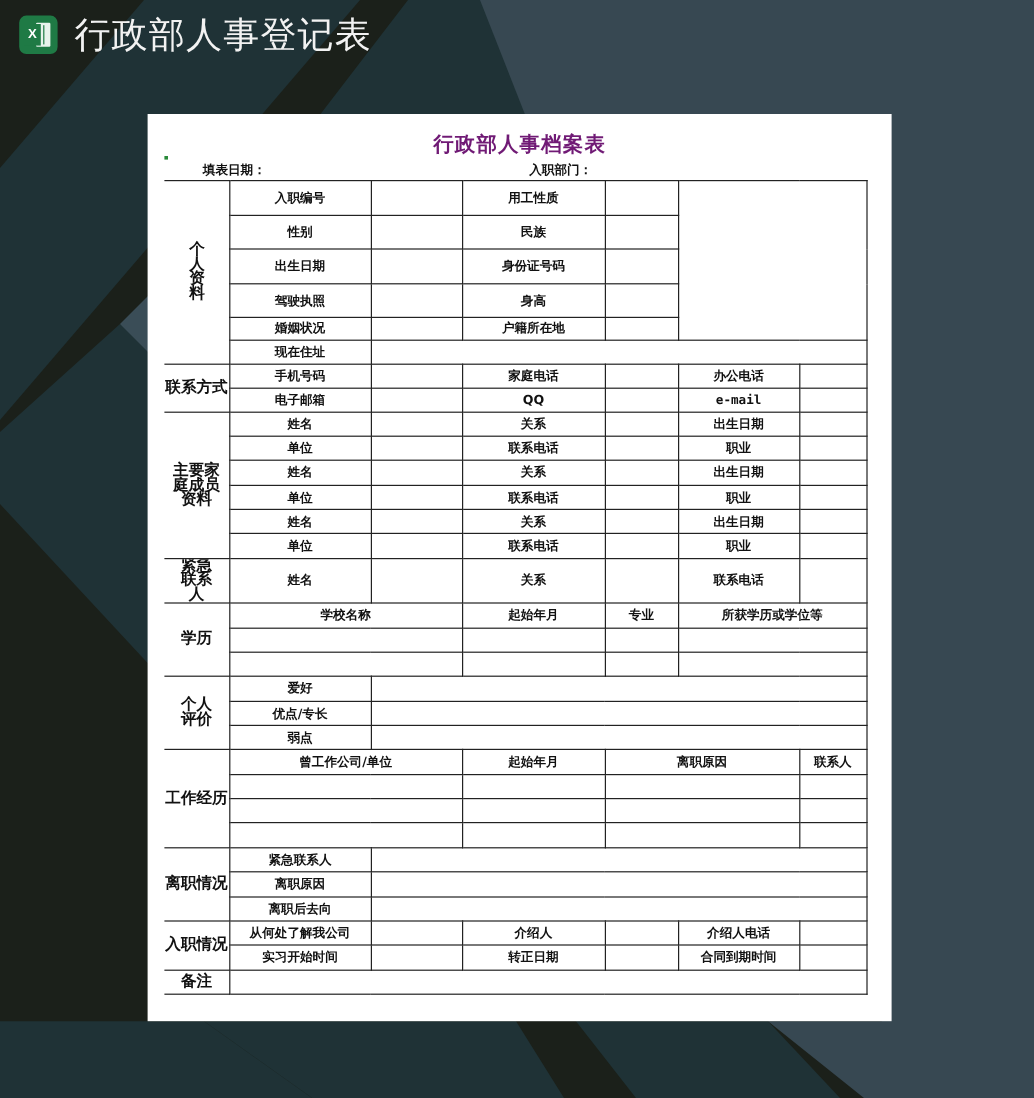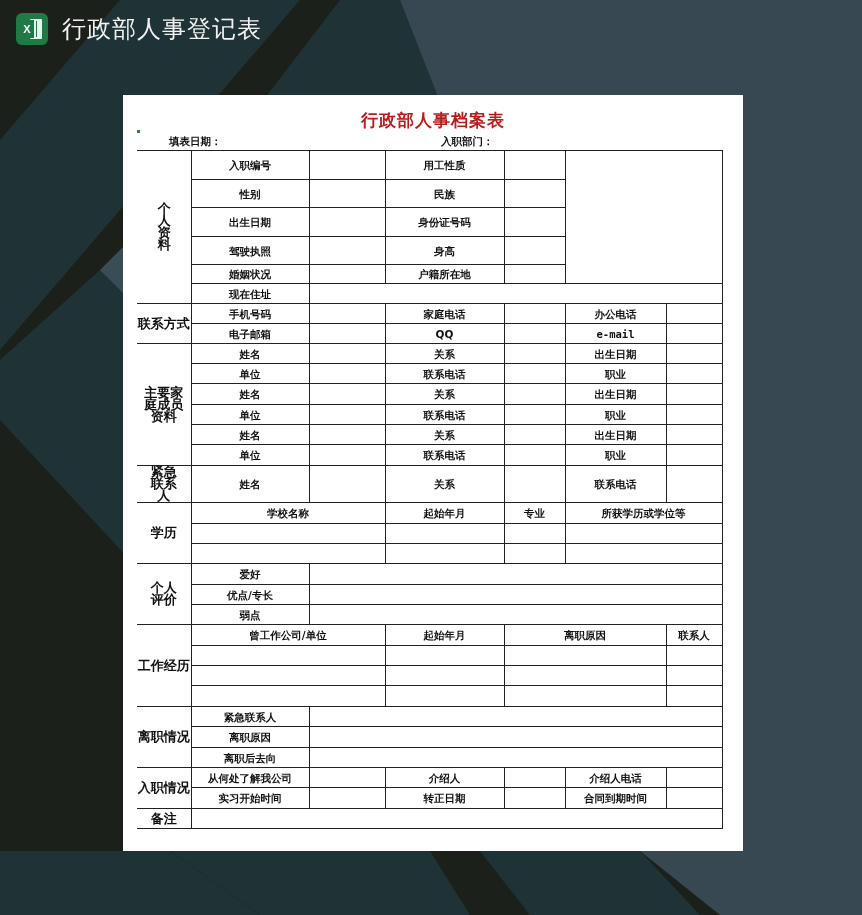--- a/index.html
+++ b/index.html
@@ -3,24 +3,24 @@
 <meta charset="utf-8">
 <style>
   html, body { margin:0; padding:0; }
   body { width:862px; height:915px; position:relative; overflow:hidden; background:#1b201a; font-family:"DejaVu Sans", sans-serif; }
   .bg { position:absolute; inset:0; }
   .titlebar { position:absolute; left:16px; top:12px; height:34px; display:flex; align-items:center; }
   .xl-icon { width:32px; height:32px; border-radius:6px; background:#1f7a45; position:relative; }
   .xl-icon .sheet { position:absolute; left:14px; top:6px; width:12px; height:20px; background:#e8f3ec; border-radius:1px; }
   .xl-icon .sheet::before { content:""; position:absolute; left:6px; top:2px; width:1px; height:16px; background:#1f7a45; }
   .xl-icon .badge { position:absolute; left:4px; top:7px; width:14px; height:18px; background:#1f7a45; color:#fff; font-size:11px; font-weight:bold; line-height:18px; text-align:center; font-family:"Liberation Sans", sans-serif; }
-  .app-title { margin-left:14px; color:#f2f2f2; font-size:24px; letter-spacing:1px; }
+  .app-title { margin-left:14px; color:#f2f2f2; font-size:30px; letter-spacing:1px; }
 
   .paper { position:absolute; left:123px; top:95px; width:620px; height:756px; background:#fff; }
-  .doc-title { position:absolute; left:0; right:0; top:14px; text-align:center; font-family:"DejaVu Serif", serif; font-weight:bold; font-size:17px; color:#b91c1c; letter-spacing:1px; }
+  .doc-title { position:absolute; left:0; right:0; top:14px; text-align:center; font-family:"DejaVu Serif", serif; font-weight:bold; font-size:17px; color:#701a75; letter-spacing:1px; }
   .green-mark { position:absolute; left:14px; top:35px; width:3px; height:3px; background:#2a8a3a; }
   .meta { position:absolute; top:40px; font-size:10.5px; font-weight:bold; color:#111;text-align:center; }
 
   table.form { position:absolute; left:14px; top:55px; border-collapse:collapse; table-layout:fixed; }
   table.form td { border:1px solid #222; padding:0; text-align:center; vertical-align:middle; font-size:10.5px; font-weight:bold; color:#111; overflow:hidden; white-space:nowrap; line-height:12px; }
   table.form td.section { border-left:none; white-space:normal; font-size:13px; line-height:12px; }
   table.form td.input { background:#fff; }
   .wrap { white-space:normal !important; }
   .mono { font-family:"DejaVu Sans Mono", monospace;margin-left:16px; }
 </style>

